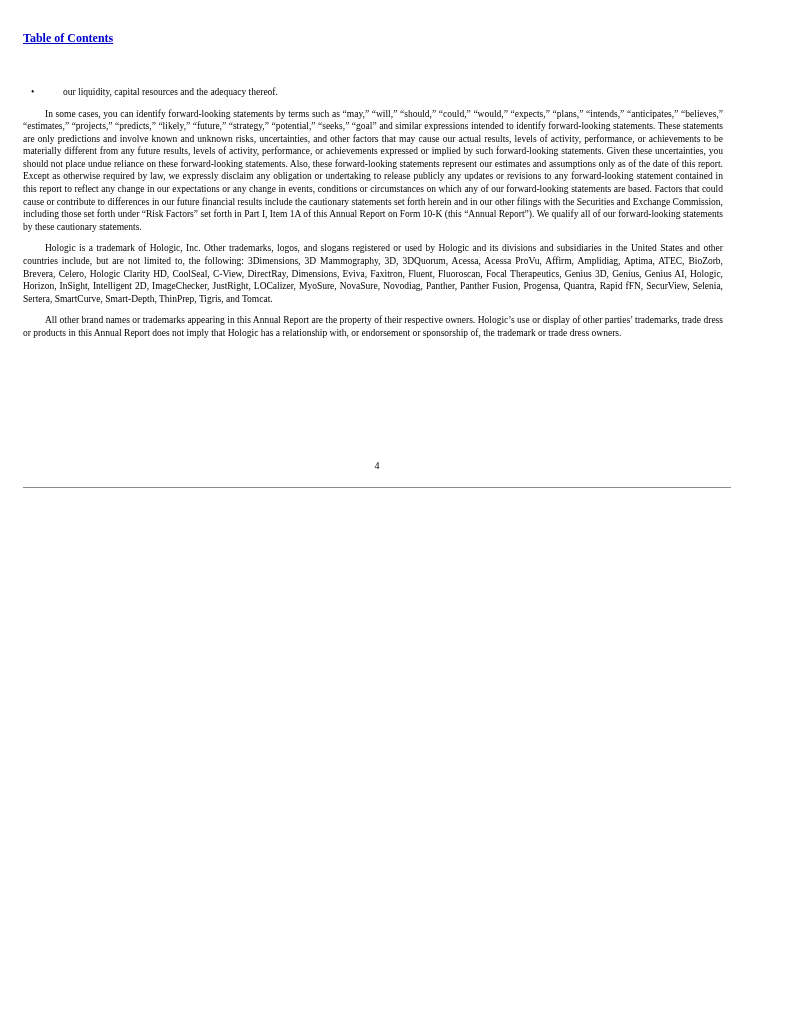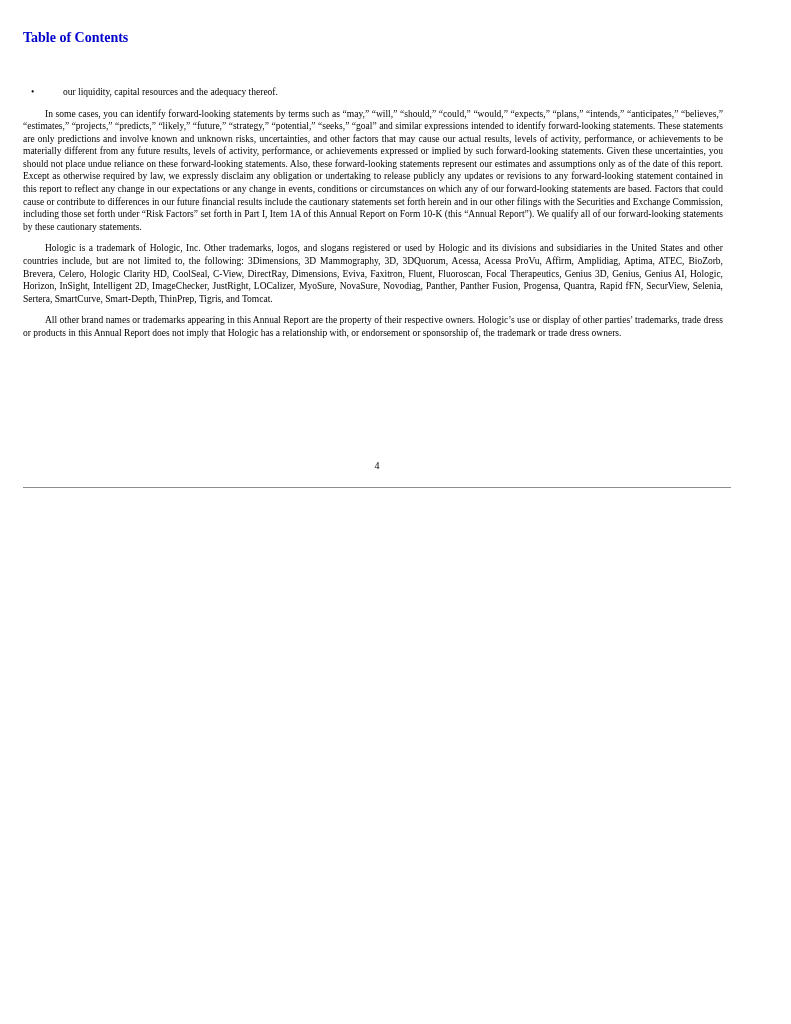--- a/index.html
+++ b/index.html
@@ -15,21 +15,22 @@
     box-sizing: border-box;
     padding: 28px 60px 0 23px;
     font-family: "Liberation Serif", serif;
     color: #000000;
     overflow: hidden;
   }
   .toc-link {
     display: inline-block;
     color: #0000cc;
     font-weight: bold;
-    font-size: 14px;
+    text-decoration: underline;
+    font-size: 12px;
     cursor: pointer;
   }
   .bullet-row {
     display: flex;
     margin-top: 40px;
     font-size: 9.5px;
     line-height: 12.5px;
     padding-left: 8px;
   }
   .bullet-marker {

